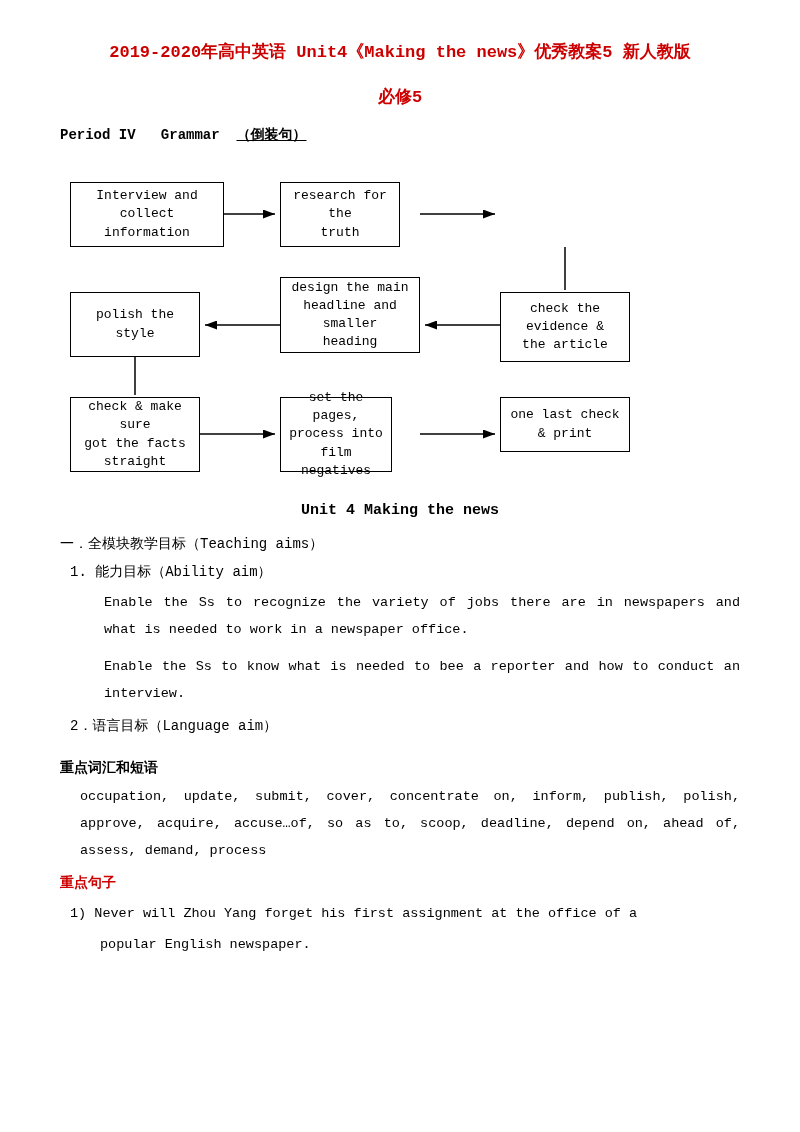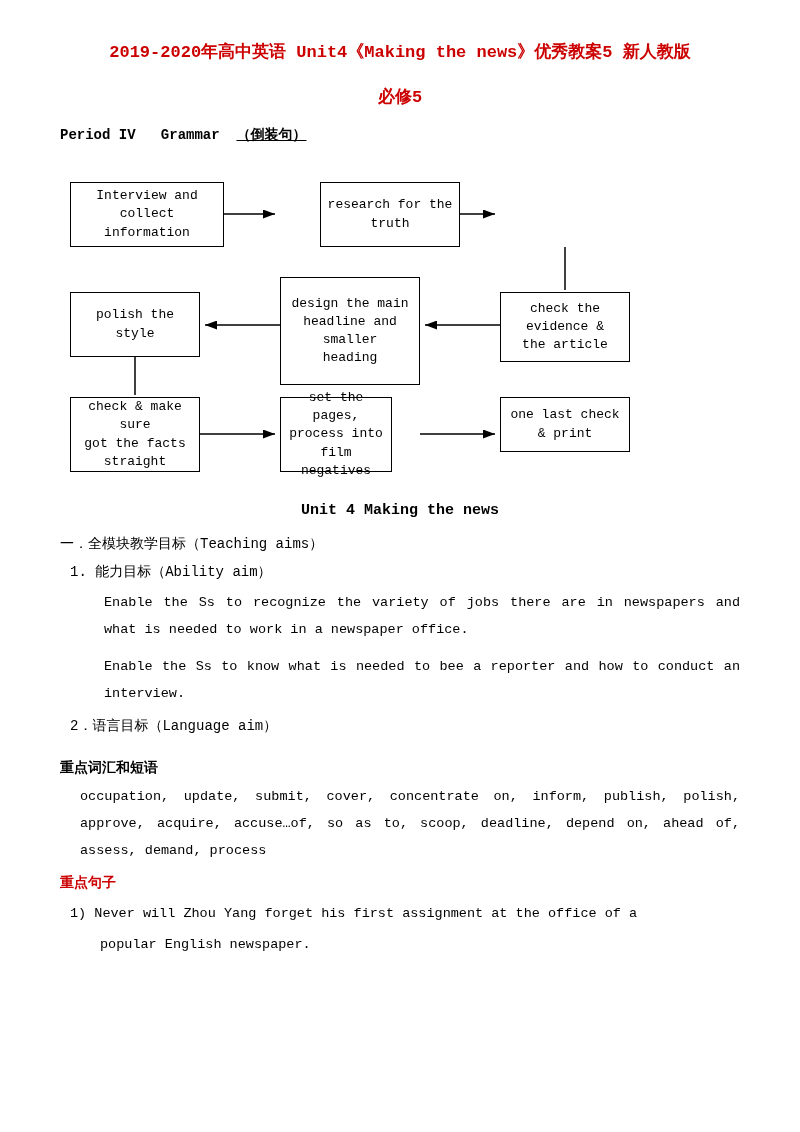--- a/index.html
+++ b/index.html
@@ -52,26 +52,26 @@
       justify-content: center;
       text-align: center;
       font-size: 13px;
       padding: 6px;
       background: #fff;
       line-height: 1.4;
     }
 
     
     .box-interview { left: 0; top: 20px; width: 154px; height: 65px; }
-    .box-research  { left: 210px; top: 20px; width: 140px; height: 65px; margin-left: 40px; }
+    .box-research  { left: 210px; top: 20px; width: 120px; height: 65px; }
     .box-write     { left: 430px; top: 20px; width: 130px; height: 65px; }
 
     
     .box-polish    { left: 0; top: 130px; width: 130px; height: 65px; }
-    .box-design    { left: 210px; top: 115px; width: 140px; height: 108px; }
+    .box-design    { left: 210px; top: 115px; width: 140px; height: 76px; }
     .box-check-ev  { left: 430px; top: 130px; width: 130px; height: 70px; }
 
     
     .box-check-mk  { left: 0; top: 235px; width: 130px; height: 75px; }
     .box-set       { left: 210px; top: 235px; width: 112px; height: 75px; }
     .box-one-last  { left: 430px; top: 235px; width: 130px; height: 55px; }
 
     
     .fc-svg {
       position: absolute;

